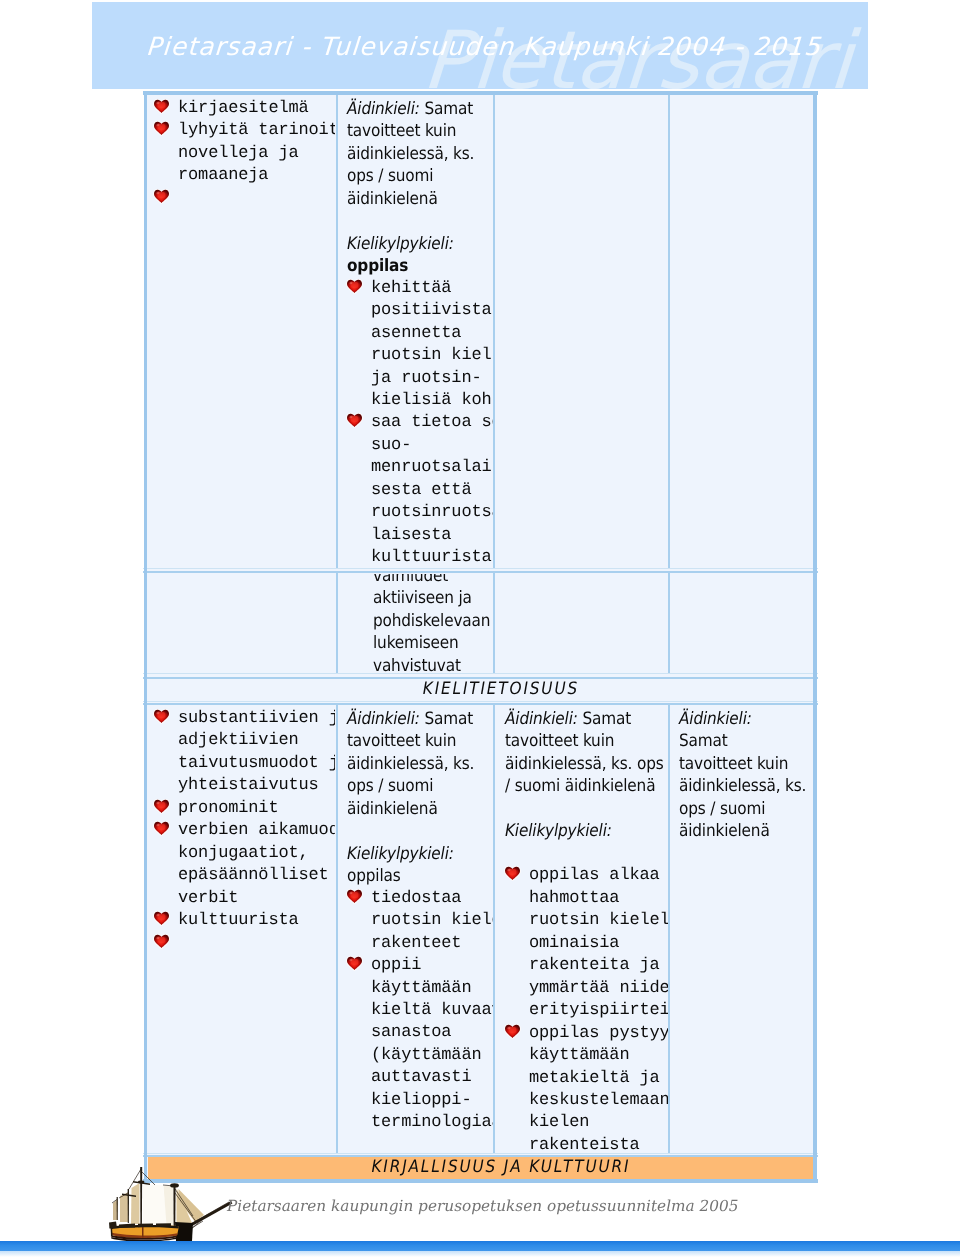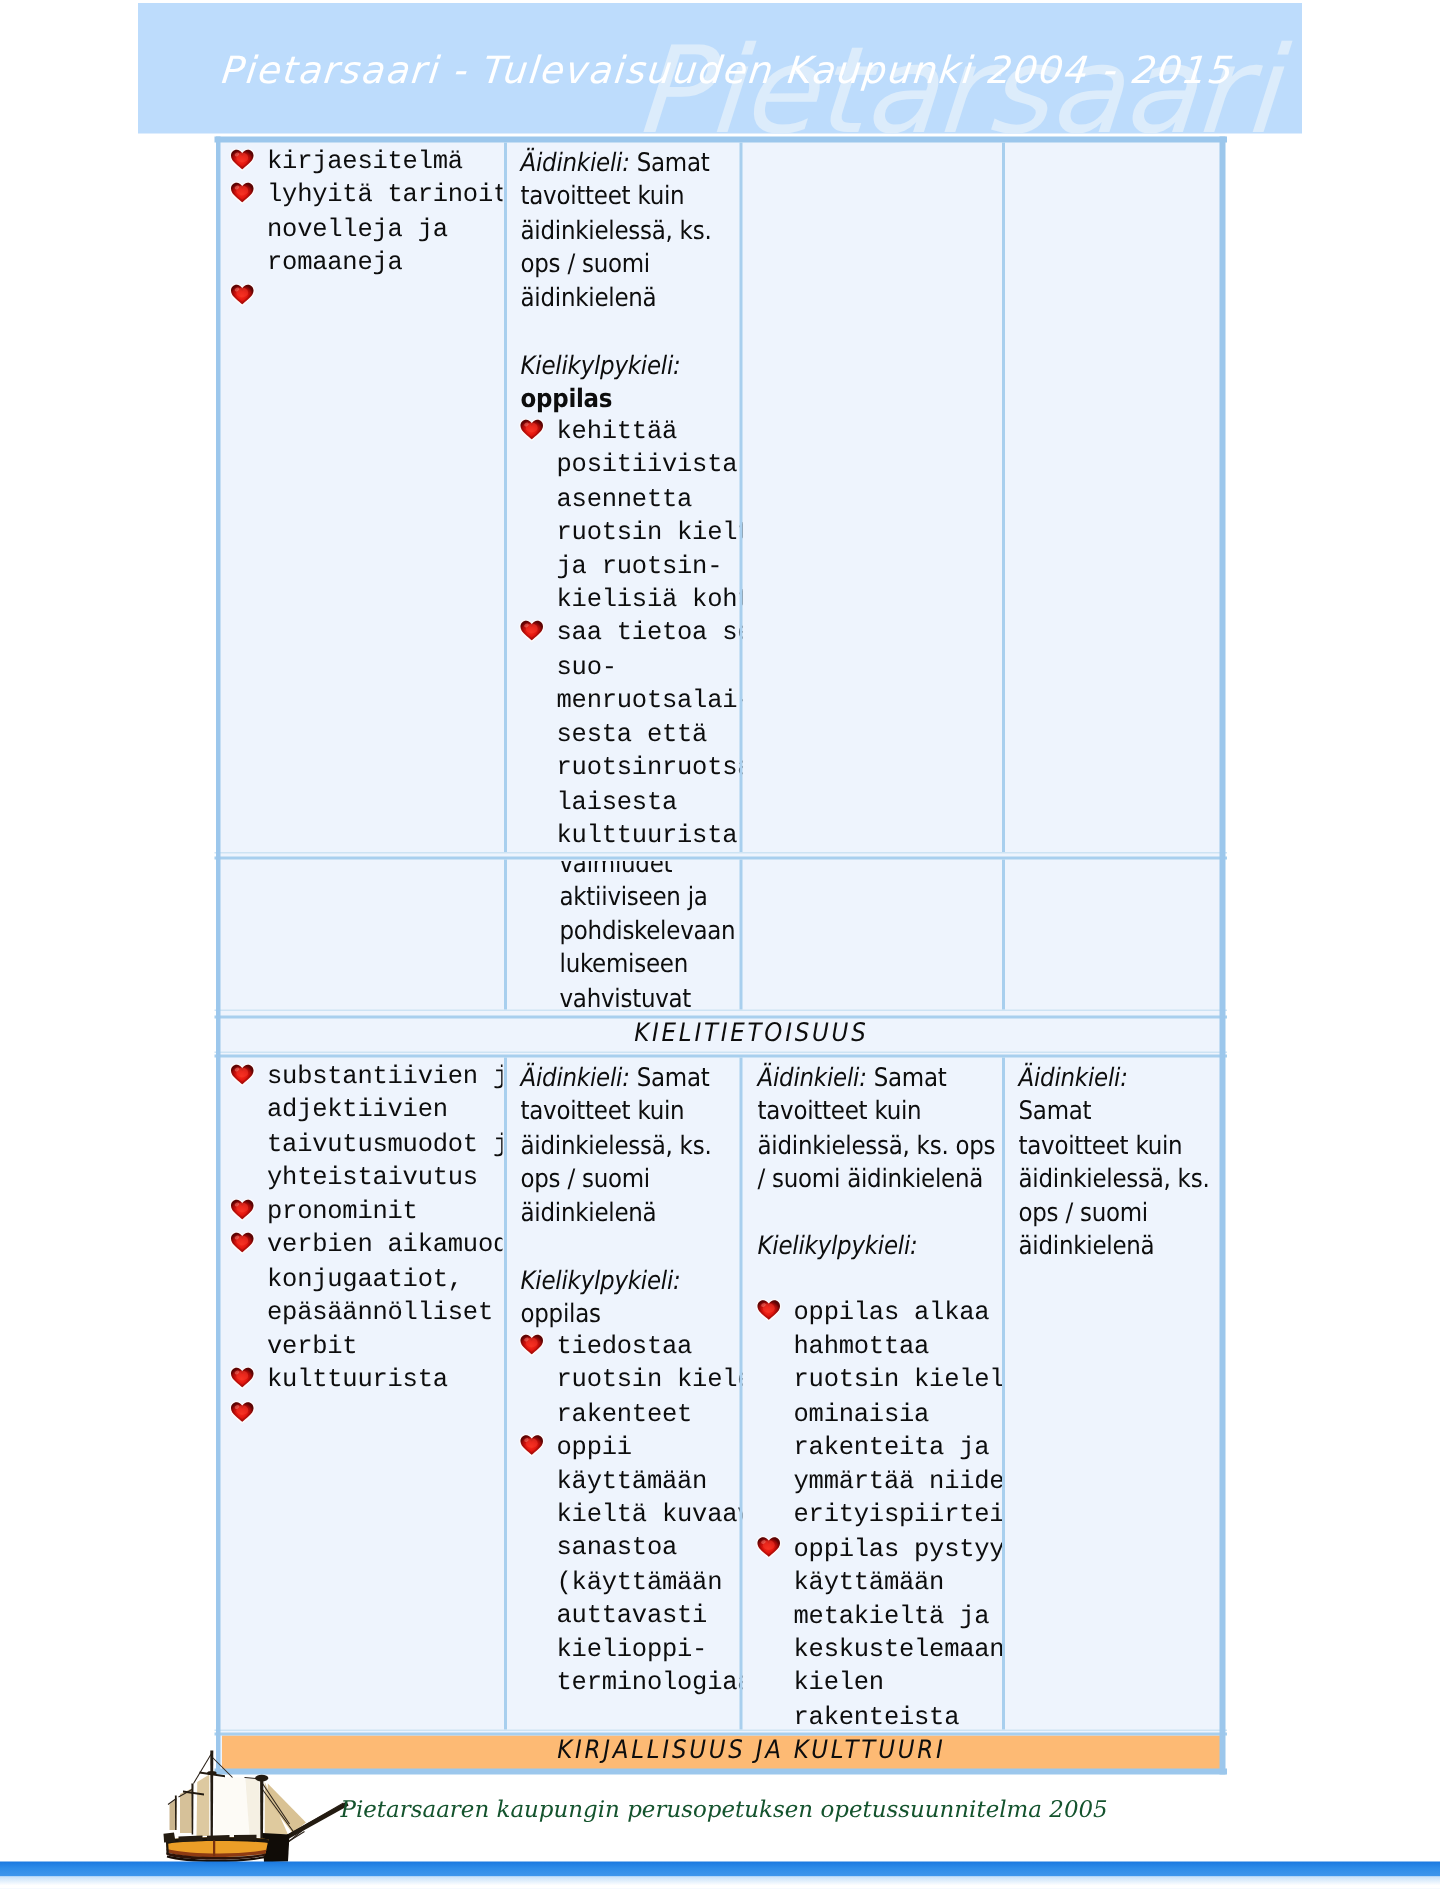--- a/index.html
+++ b/index.html
@@ -30,21 +30,21 @@
   .sp{height:22.6px;}
 
   .sect-in{letter-spacing:1.85px;text-indent:1.85px;line-height:20px;padding-left:38px;}
 
   ul.bl{margin:0;padding:0;list-style:none;font-family:Liberation Mono, monospace;}
   ul.bl li{position:relative;padding-left:24px;}
   .hrt{position:absolute;left:-1.5px;top:1px;width:17px;height:15px;}
 
   
   .ftr-txt{position:absolute;left:227px;top:1196px;font-family:"DejaVu Serif",serif;
-           font-style:italic;font-size:15.3px;color:#14532d;white-space:nowrap;line-height:20px;}
+           font-style:italic;font-size:15.3px;color:#737373;white-space:nowrap;line-height:20px;}
   .bar{position:absolute;left:0;top:1241px;width:960px;height:10px;
        background:linear-gradient(#1b79e0,#3b93ea 45%,#3f96ec);}
   .bar2{position:absolute;left:0;top:1251px;width:960px;height:6px;
         background:linear-gradient(#c5e0f9,#ffffff);}
   .ship{position:absolute;left:105px;top:1166px;width:130px;height:78px;}
 </style>
 </head>
 <body>
 
 <div class="page">

